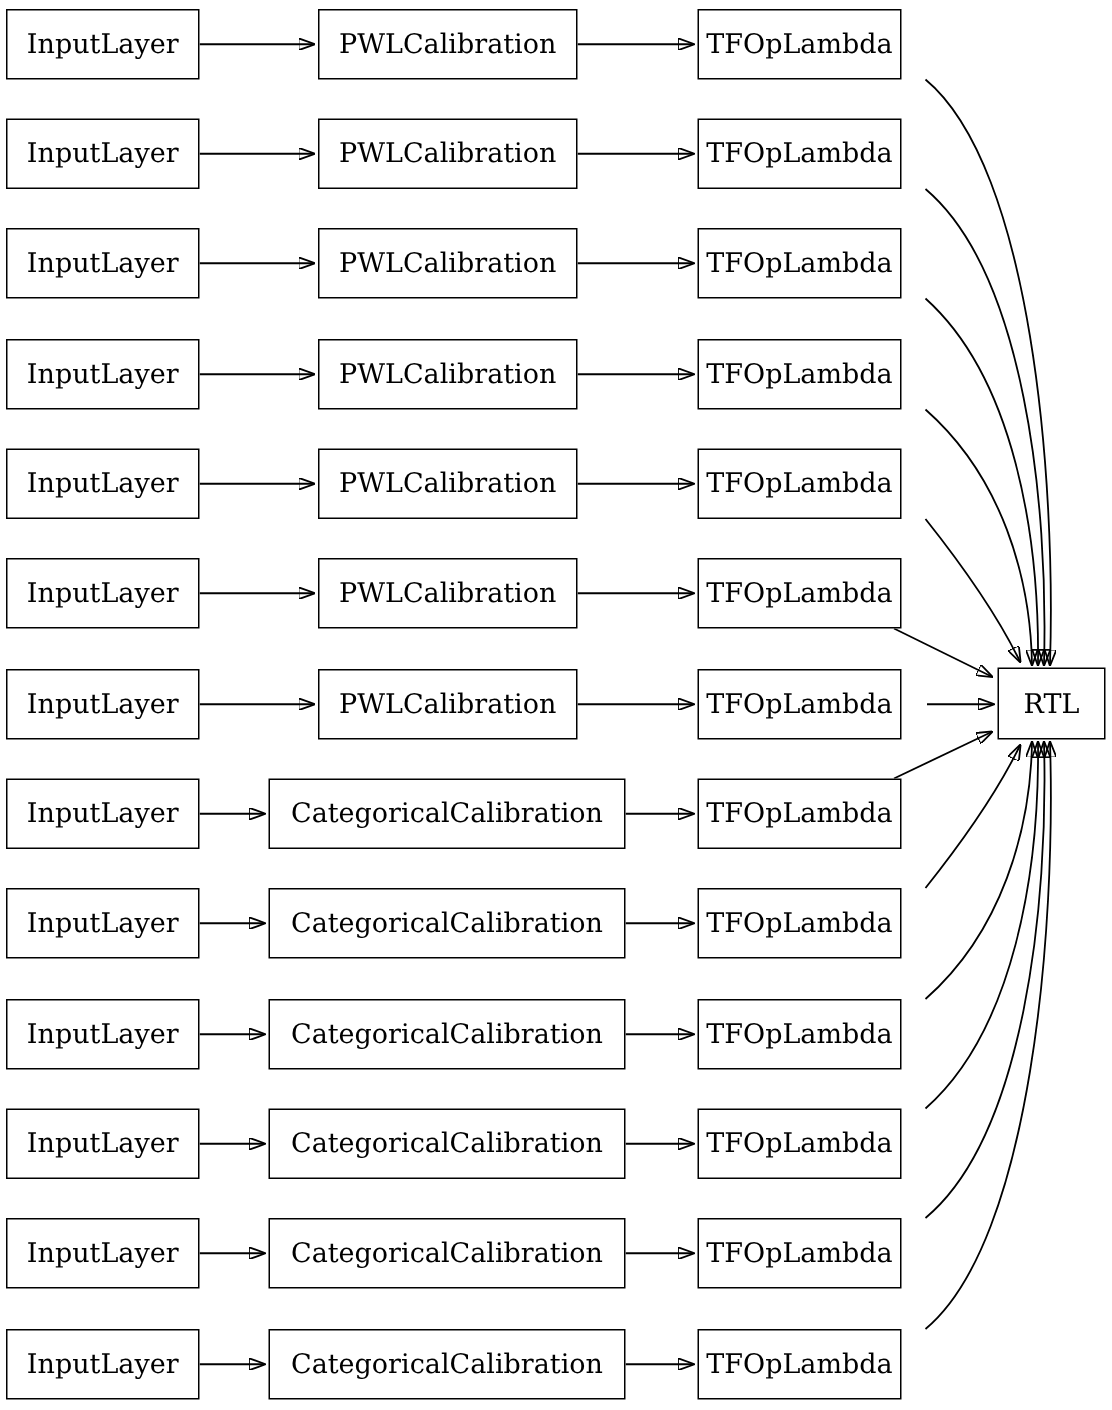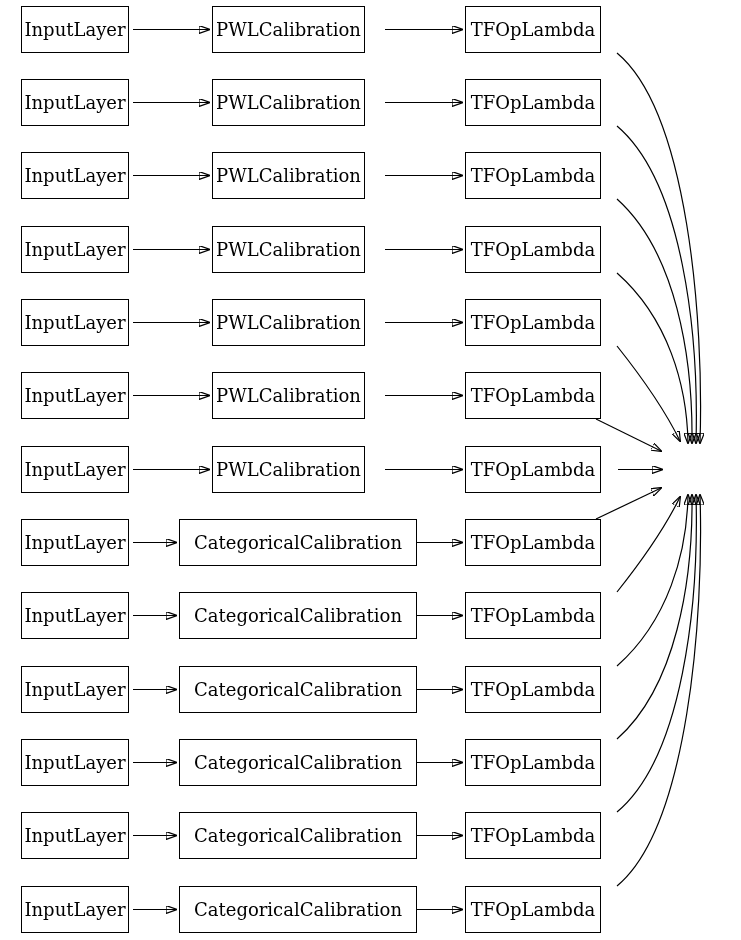--- a/index.html
+++ b/index.html
@@ -28,22 +28,22 @@
     background: #ffffff;
     border: 1px solid #000000;
     display: flex;
     align-items: center;
     justify-content: center;
     font-size: 18px;
     color: #000000;
     white-space: nowrap;
   }
   
-  .c-in  { left: 21px;   width: 108px; }
-  .c-pwl { left: 212px; width: 153px; text-align: right; }
+  .c-in  { left: 4px;   width: 129px; }
+  .c-pwl { left: 212px; width: 173px; text-align: right; }
   .c-cat { left: 179px; width: 238px; }
   .c-tfo { left: 465px; width: 136px; }
   .c-rtl { left: 665px; width: 72px; top: 445px; height: 48px; }
   
   .r0  { top: 6px;   }
   .r1  { top: 79px;  }
   .r2  { top: 152px; }
   .r3  { top: 226px; }
   .r4  { top: 299px; }
   .r5  { top: 372px; }
@@ -160,14 +160,15 @@
   <div class="node c-tfo r10">TFOpLambda</div>
 
   <div class="node c-in r11">InputLayer</div>
   <div class="node c-cat r11">CategoricalCalibration</div>
   <div class="node c-tfo r11">TFOpLambda</div>
 
   <div class="node c-in r12">InputLayer</div>
   <div class="node c-cat r12">CategoricalCalibration</div>
   <div class="node c-tfo r12">TFOpLambda</div>
 
+  <div class="node c-rtl">RTL</div>
 
 </div>
 
 </body></html>

